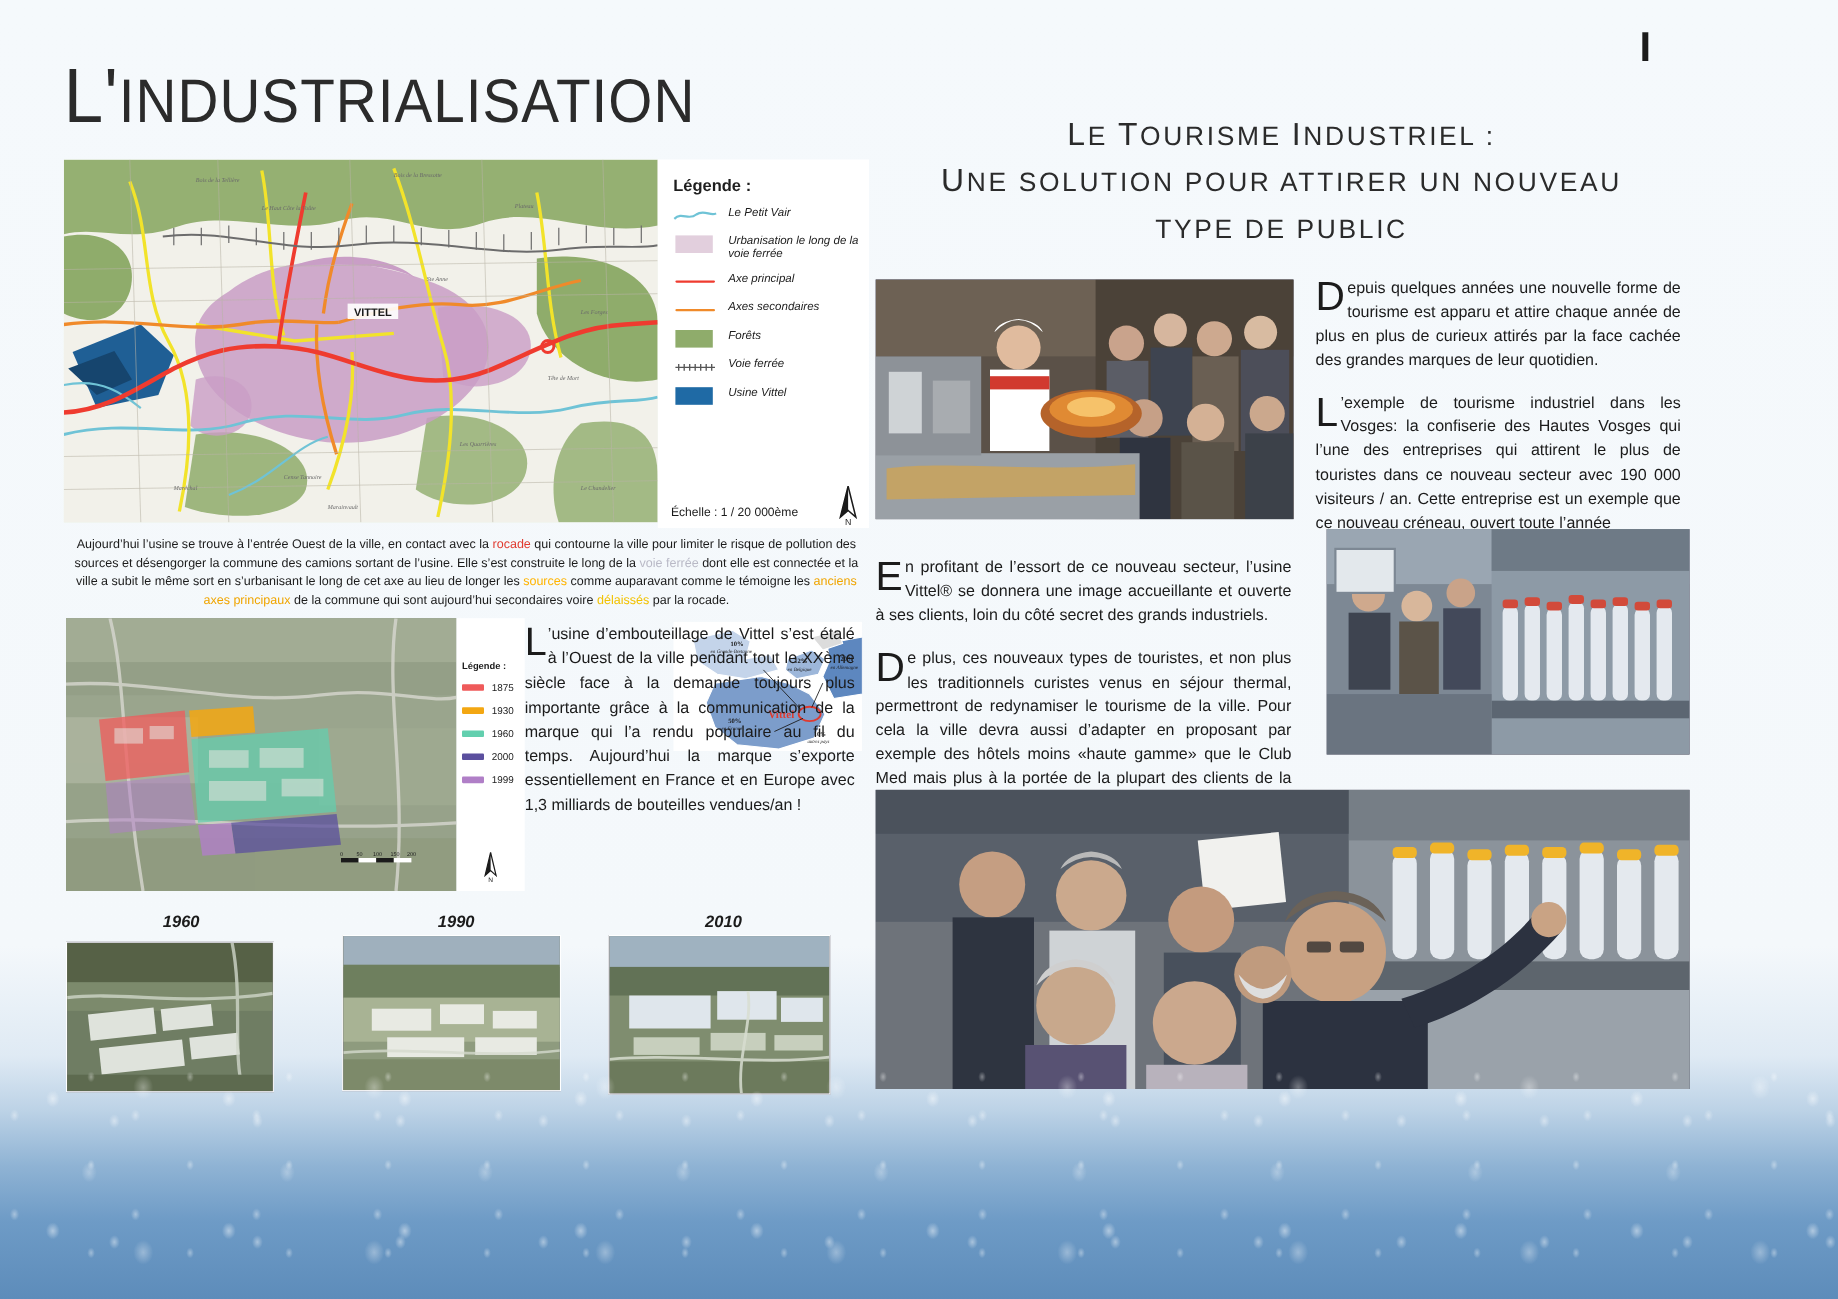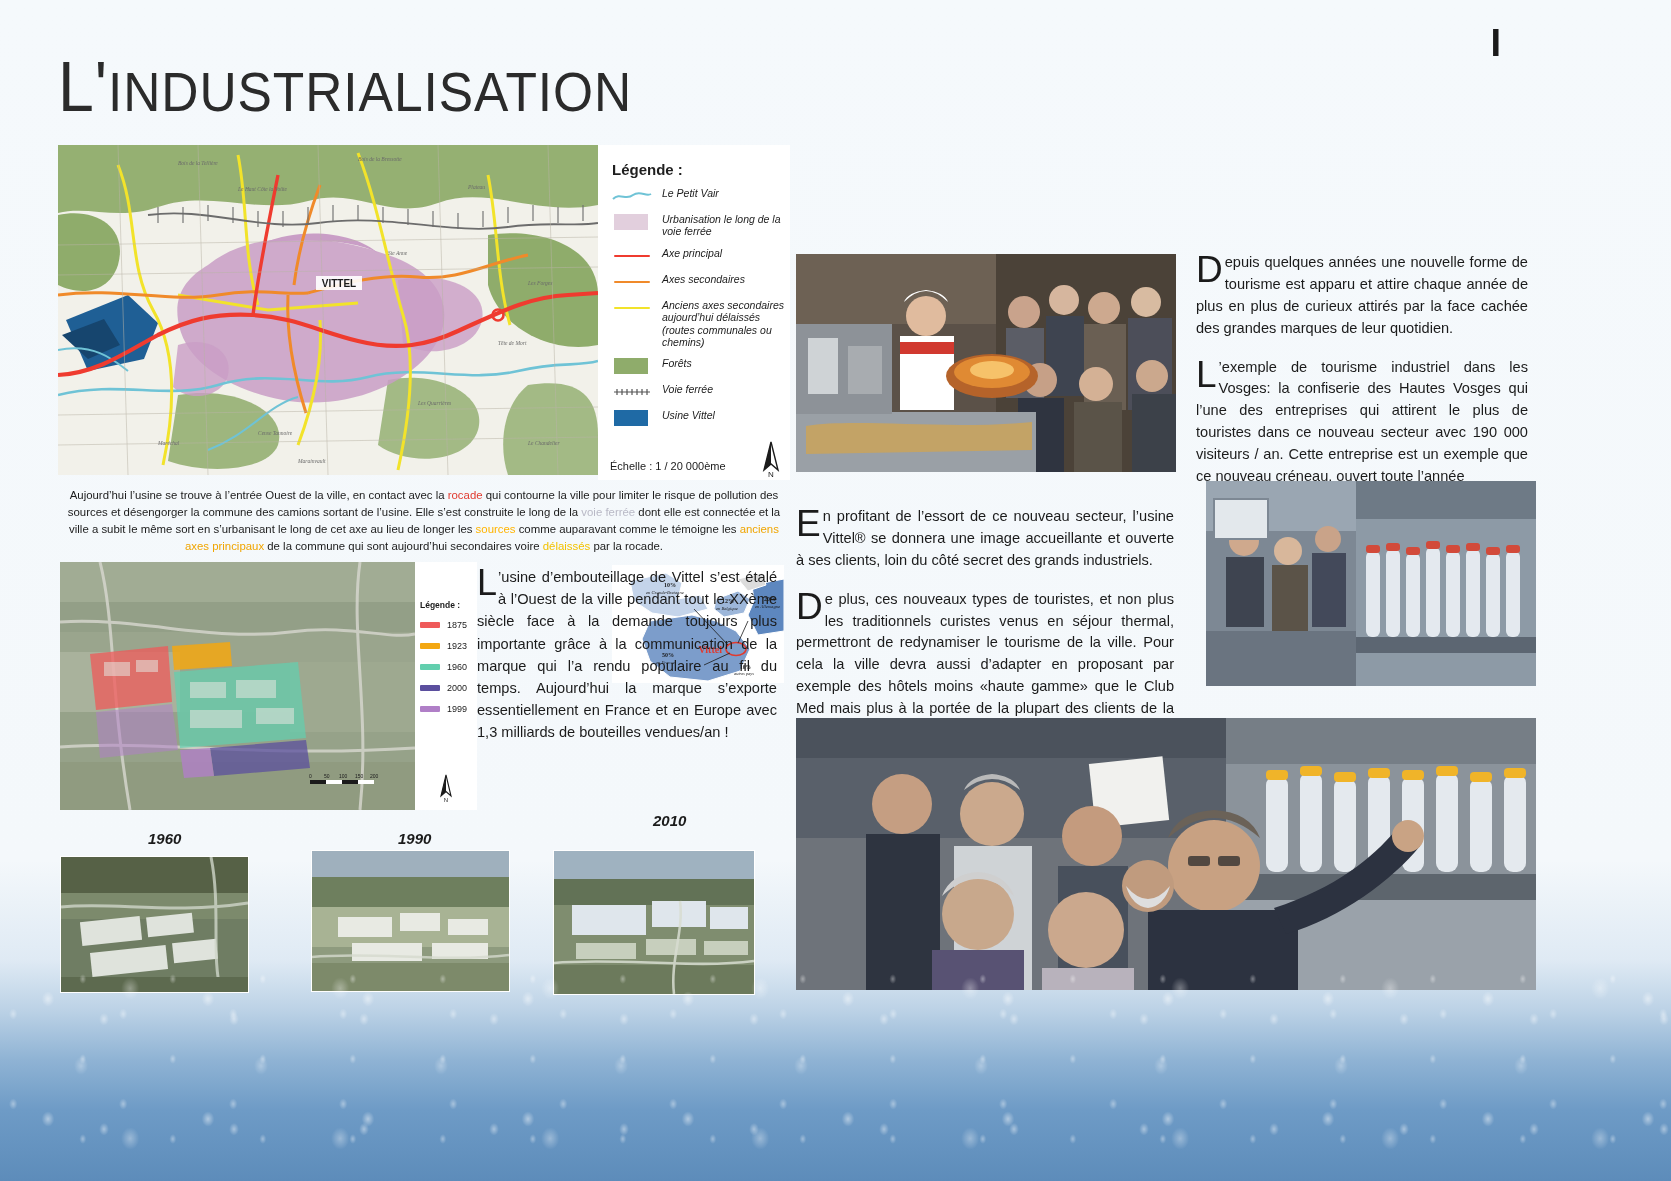--- a/index.html
+++ b/index.html
@@ -250,26 +250,20 @@
         <span class="legend-label">Axe principal</span>
       </div>
 
       <div class="legend-row">
         <span class="legend-key">
           <span class="k-line" style="background:#f08a2a;"></span>
         </span>
         <span class="legend-label">Axes secondaires</span>
       </div>
 
-      <div class="legend-row">
-        <span class="legend-key">
-          <span class="k-line" style="background:#f2e32a;"></span>
-        </span>
-        <span class="legend-label">Anciens axes secondaires aujourd’hui délaissés (routes communales ou chemins)</span>
-      </div>
 
       <div class="legend-row">
         <span class="legend-key">
           <span class="k-swatch" style="background:#8fac6b;"></span>
         </span>
         <span class="legend-label">Forêts</span>
       </div>
 
       <div class="legend-row">
         <span class="legend-key">
@@ -367,21 +361,21 @@
 
   <div class="aerial-legend">
     <div class="al-title">Légende :</div>
     <div class="al-list">
       <div class="al-row">
         <span class="al-key" style="background:#ef5a5a;"></span>
         <span class="al-year">1875</span>
       </div>
       <div class="al-row">
         <span class="al-key" style="background:#f3a712;"></span>
-        <span class="al-year">1923</span>
+        <span class="al-year">1930</span>
       </div>
       <div class="al-row">
         <span class="al-key" style="background:#62cfae;"></span>
         <span class="al-year">1960</span>
       </div>
       <div class="al-row">
         <span class="al-key" style="background:#5b4f9e;"></span>
         <span class="al-year">2000</span>
       </div>
       <div class="al-row">
@@ -434,21 +428,21 @@
       </g>
     </svg>
   </div>
 
   <div class="usine-text">
     <span class="dropcap">L</span><span>’usine d’embouteillage de Vittel s’est étalé à l’Ouest de la ville pendant tout le XXème siècle face à la demande toujours plus importante grâce à la communication de la marque qui l’a rendu populaire au fil du temps. Aujourd’hui la marque s’exporte essentiellement en France et en Europe avec 1,3 milliards de bouteilles vendues/an !</span>
   </div>
 
   <div class="year-cap" style="left:148px;top:830px;">1960</div>
   <div class="year-cap" style="left:398px;top:830px;">1990</div>
-  <div class="year-cap" style="left:641px;top:812px;margin-left:12px;">2010</div>
+  <div class="year-cap" style="left:641px;top:830px;">2010</div>
 
   <div class="ph" style="left:60px;top:856px;width:187px;height:135px;">
     <svg viewBox="0 0 187 135" width="187" height="135" preserveAspectRatio="none">
       <rect width="187" height="135" fill="#6f7d63"></rect>
       <rect y="0" width="187" height="36" fill="#566146"></rect>
       <rect y="36" width="187" height="26" fill="#7c8a6c"></rect>
       <g fill="#dfe3dc">
         <rect x="20" y="62" width="60" height="24" transform="rotate(-6 50 74)"></rect>
         <rect x="86" y="58" width="46" height="20" transform="rotate(-6 109 68)"></rect>
         <rect x="30" y="92" width="76" height="24" transform="rotate(-6 68 104)"></rect>
@@ -498,20 +492,31 @@
         <rect x="150" y="90" width="44" height="14"></rect>
       </g>
       <rect y="114" width="200" height="29" fill="#6c7a5c"></rect>
       <g stroke="#d8ddd1" stroke-width="2.6" fill="none" opacity=".85">
         <path d="M0,112 C60,106 140,118 200,110"></path>
         <path d="M120,143 C116,110 130,80 126,50"></path>
       </g>
     </svg>
   </div>
 
+  <div class="right-title">
+    <div>
+      <span class="cap">L</span><span class="sc">E </span><span class="cap">T</span><span class="sc">OURISME </span><span class="cap">I</span><span class="sc">NDUSTRIEL :</span>
+    </div>
+    <div>
+      <span class="cap">U</span><span class="sc">NE SOLUTION POUR ATTIRER UN NOUVEAU</span>
+    </div>
+    <div>
+      <span class="sc">TYPE DE PUBLIC</span>
+    </div>
+  </div>
 
   <div class="rph" style="left:796px;top:254px;width:380px;height:218px;">
     <svg viewBox="0 0 380 218" width="380" height="218" preserveAspectRatio="none">
       <rect width="380" height="218" fill="#5b5148"></rect>
       <rect y="0" width="380" height="70" fill="#6d6154"></rect>
 
       <g>
         <rect x="200" y="0" width="180" height="218" fill="#4b4238"></rect>
         <circle cx="228" cy="58" r="16" fill="#c9a38c"></circle>
           <rect x="210" y="74" width="38" height="70" fill="#5b5d66"></rect>

